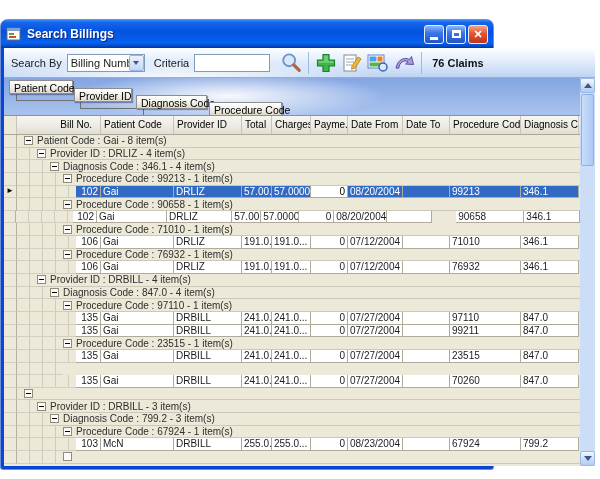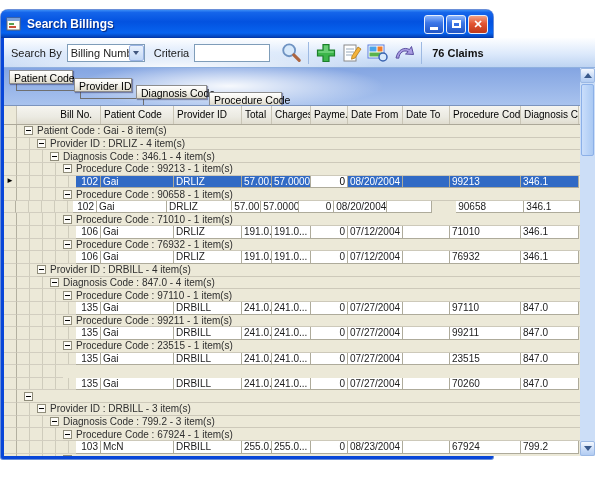--- a/index.html
+++ b/index.html
@@ -1,20 +1,20 @@
 <!DOCTYPE html>
 <html><head>
 <meta charset="utf-8">
 <style>
   * { box-sizing: border-box; margin: 0; padding: 0; }
   html,body { width:600px; height:479px; background:#ffffff; overflow:hidden;
               font-family:"Liberation Sans", sans-serif; }
 
   
-  .window { position:absolute; left:1px; top:10px; width:492px; height:449px;
+  .window { position:absolute; left:1px; top:20px; width:492px; height:449px;
             background:#0846d8; border-radius:7px 7px 2px 2px;
             box-shadow:0 0 0 1px #6a8fd8; }
   .titlebar { position:absolute; left:0; top:0; right:0; height:28px;
               border-radius:6px 6px 0 0; padding:0 5px; display:flex; align-items:center;
               background:linear-gradient(180deg,#3a8bf5 0%,#1565ea 9%,#0352e0 42%,#0763ef 82%,#0340b5 97%,#002f9c 100%); }
   .title-text { color:#fff; font-size:12px; font-weight:bold; margin-left:5px;
                 text-shadow:1px 1px 1px #00237a; flex:1; }
   .winbtn { width:20px; height:19px; margin-left:2px; border-radius:3px; border:1px solid #e6eefc;
             display:flex; align-items:center; justify-content:center; position:relative;
             background:linear-gradient(180deg,#8db6fb 0%,#3c77e8 40%,#2458c8 95%); }
@@ -361,30 +361,20 @@
               <div class="dcell" style="width: 30px;">241.0...</div>
               <div class="dcell" style="width: 39px;">241.0...</div>
               <div class="dcell num" style="width: 37px;">0</div>
               <div class="dcell" style="width: 55px;">07/27/2004</div>
               <div class="dcell" style="width: 47px;"></div>
               <div class="dcell" style="width: 71px;">97110</div>
               <div class="dcell" style="width: 58px;">847.0</div>
             </div>
             <div class="grow">
               <div class="ind"></div>
-              <div class="indent" style="width: 46px;"></div>
-              <div class="gtext-row">
-                <span class="minus">
-                  <i></i>
-                </span>
-                <span class="gtext">Procedure Code : 99211 - 1 item(s)</span>
-              </div>
-            </div>
-            <div class="grow">
-              <div class="ind"></div>
               <div class="indent" style="width: 59px;"></div>
               <div class="dcell num" style="width: 25px;">135</div>
               <div class="dcell" style="width: 73px;">Gai</div>
               <div class="dcell" style="width: 68px;">DRBILL</div>
               <div class="dcell" style="width: 30px;">241.0...</div>
               <div class="dcell" style="width: 39px;">241.0...</div>
               <div class="dcell num" style="width: 37px;">0</div>
               <div class="dcell" style="width: 55px;">07/27/2004</div>
               <div class="dcell" style="width: 47px;"></div>
               <div class="dcell" style="width: 71px;">99211</div>

